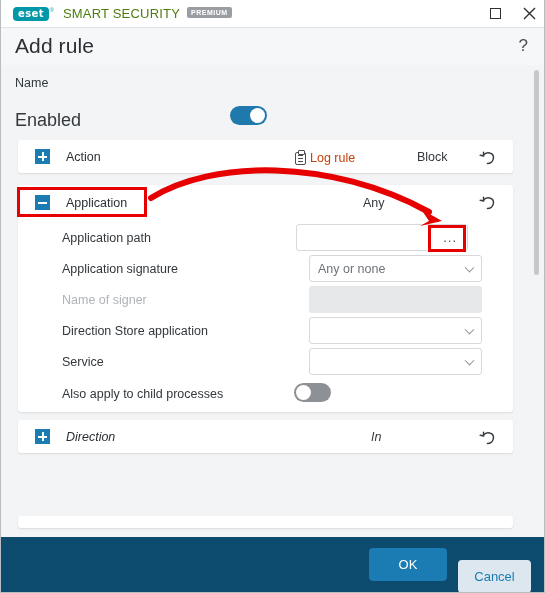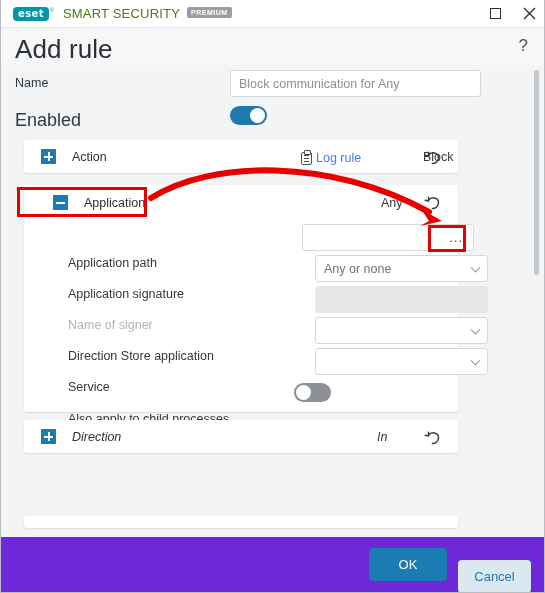--- a/index.html
+++ b/index.html
@@ -75,21 +75,21 @@
   .sq { width: 11px; height: 11px; border: 1.4px solid #2c2f33; }
 
   
   .dlg-header {
     position: absolute; left: 0; top: 29px;
     width: 545px; height: 36px;
     background: #f5f7f8;
   }
   .dlg-title {
     position: absolute; left: 14px; top: 34px;
-    font-size: 26px; color: #2c3034; font-weight: normal;
+    font-size: 21px; color: #2c3034; font-weight: normal;
     letter-spacing: .1px;
   }
   .help-q {
     position: absolute; right: 16px; top: 36px;
     font-size: 17px; color: #4a4e52;
   }
 
   
   .row-name {
     position: absolute; left: 14px; top: 76px;
@@ -119,22 +119,22 @@
   .knob {
     position: absolute; top: 2px;
     width: 15px; height: 15px; border-radius: 50%;
     background: #ffffff;
   }
   .toggle.on .knob { right: 2px; }
   .toggle.off .knob { left: 2px; }
 
   
   .card {
-    position: absolute; left: 23px;
-    width: 434px;
+    position: absolute; left: 17px;
+    width: 495px;
     background: #ffffff;
     border-radius: 3px;
     box-shadow: 0 1px 2px rgba(0,0,0,.10);
     text-align: center;
   }
   .card-head {
     position: relative;
     height: 36px;
     display: flex; align-items: center;
   }
@@ -156,21 +156,21 @@
   .sec-label {
     margin-left: 16px;
     font-size: 12.5px; color: #2c3034;
   }
   .sec-value {
     position: absolute;
     font-size: 12.5px; color: #33383c;
   }
   .logrule {
     position: absolute; left: 277px; top: 11px;
-    font-size: 12.5px; color: #3b82f6;
+    font-size: 12.5px; color: #c2410c;
     display: flex; align-items: center;
   }
   .clip {
     width: 11px; height: 13px;
     border: 1.3px solid #4a4e52; border-radius: 2px;
     position: relative; margin-right: 4px;
   }
   .clip::before {
     content: ""; position: absolute;
     left: 2px; top: -2.6px; width: 5px; height: 3.4px;
@@ -181,21 +181,21 @@
     left: 2px; top: 5px; width: 5px; height: 1px;
     background: #4a4e52;
     box-shadow: 0 3px 0 #4a4e52, 0 -3px 0 #4a4e52;
   }
   .undo {
     position: absolute; right: 16px; top: 9px;
     width: 18px; height: 18px;
   }
 
   
-  .frow { position: absolute; margin-top: 25px; }
+  .frow { position: absolute; }
   .flabel { font-size: 12.5px; color: #33383c; }
   .flabel.dim { color: #b0b4b8; }
   .finput {
     position: absolute;
     border: 1px solid #d6d9dc; border-radius: 3px;
     background: #ffffff; height: 27px;
     font-size: 12.5px; color: #6f7378;
     padding: 0 8px;
     display: flex; align-items: center;
     font-family: "Liberation Sans", sans-serif;
@@ -224,21 +224,21 @@
   .anno-svg {
     position: absolute; left: 0; top: 0;
     width: 545px; height: 593px;
     pointer-events: none;
   }
 
   
   .footer {
     position: absolute; left: 0; bottom: 0;
     width: 545px; height: 55px;
-    background: #6d28d9;
+    background: #0c4a6e;
     display: flex; align-items: center; justify-content: flex-end;
   }
   .btn {
     height: 33px; border-radius: 4px;
     font-size: 13px;
     display: flex; align-items: center; justify-content: center;
     border: none; cursor: pointer;
     font-family: "Liberation Sans", sans-serif;
   }
   .btn-ok { width: 78px; background: #1b7bb3; color: #ffffff; }
@@ -278,21 +278,20 @@
         </svg>
       </div>
     </div>
   </div>
 
   <div class="dlg-header"></div>
   <div class="dlg-title">Add rule</div>
   <div class="help-q">?</div>
 
   <div class="row-name">Name</div>
-  <input class="name-input" value="Block communication for Any" style="">
 
   <div class="row-enabled">Enabled</div>
   <div class="toggle on">
     <div class="knob"></div>
   </div>
 
   <div class="card" style="top:140px; height:33px;">
     <div class="card-head" style="height:33px;">
       <span class="pm plus"></span>
       <span class="sec-label">Action</span>
@@ -302,21 +301,21 @@
       </span>
       <span class="sec-value" style="left:399px; top:10px;">Block</span>
       <svg class="undo" viewBox="0 0 18 18">
         <path d="M4.5 7 L4.5 3.2 M4.5 7 L1.2 6.3" stroke="#3a3e42" stroke-width="1.5" fill="none" stroke-linecap="round"></path>
         <path d="M4.5 6.2 C 7.5 2.2, 14.5 3.6, 14.5 8.6 C 14.5 12.2, 11.6 14.6, 8.4 14.6" stroke="#3a3e42" stroke-width="1.5" fill="none" stroke-linecap="round"></path>
       </svg>
     </div>
   </div>
 
   <div class="card" style="top:185px; height:227px;">
-    <div class="card-head" style="height:35px;margin-left:12px;">
+    <div class="card-head" style="height:35px;">
       <span class="pm"></span>
       <span class="sec-label">Application</span>
       <span class="sec-value" style="left:345px; top:11px;">Any</span>
       <svg class="undo" viewBox="0 0 18 18">
         <path d="M4.5 7 L4.5 3.2 M4.5 7 L1.2 6.3" stroke="#3a3e42" stroke-width="1.5" fill="none" stroke-linecap="round"></path>
         <path d="M4.5 6.2 C 7.5 2.2, 14.5 3.6, 14.5 8.6 C 14.5 12.2, 11.6 14.6, 8.4 14.6" stroke="#3a3e42" stroke-width="1.5" fill="none" stroke-linecap="round"></path>
       </svg>
     </div>
 
     <div class="frow flabel" style="left:44px; top:46px;">Application path</div>

